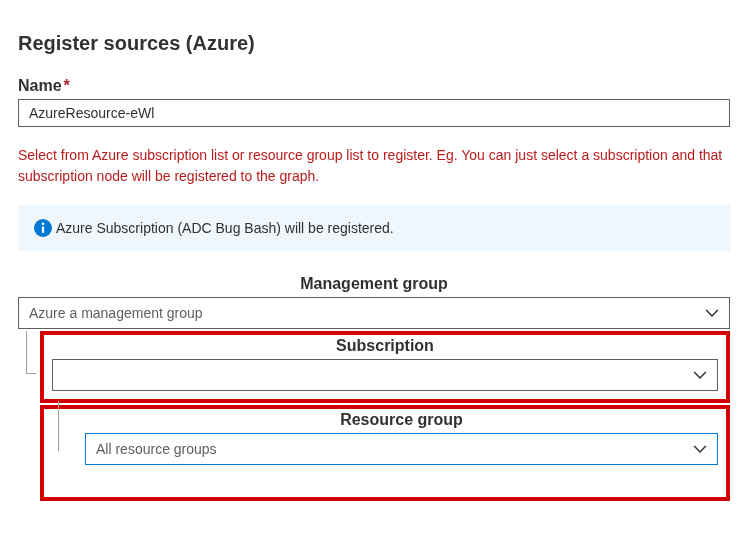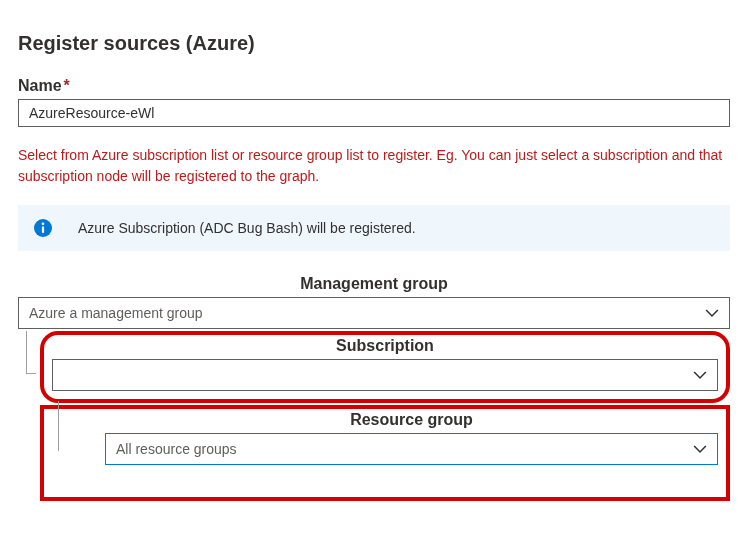--- a/index.html
+++ b/index.html
@@ -40,21 +40,21 @@
   .helper-text {
     margin: 18px 0 18px 0;
     line-height: 1.5;
     color: #b91c1c;
   }
   .info-banner {
     background: #eff6fc;
     padding: 14px 16px;
     display: flex;
     align-items: center;
-    gap: 26px;
+    gap: 4px;
     margin-bottom: 24px;
   }
   .info-icon {
     width: 18px;
     height: 18px;
     flex: none;
   }
   .dropdown {
     position: relative;
     width: 100%;
@@ -96,21 +96,21 @@
     border: 4px solid #d40000;
   }
   .sub-outer {
     margin-left: 16px;
     margin-top: 2px;
     padding: 2px 6px 8px 6px;
   }
   .rg-outer {
     margin-left: 32px;
     margin-top: 2px;
-    padding: 2px 6px 32px 23px;
+    padding: 2px 6px 32px 3px;
   }
   .inner-pad {
     padding: 0 2px;
   }
   .conn-parent {
     position: relative;
   }
 </style>
 </head>
 <body>
@@ -148,21 +148,21 @@
     </span>
   </div>
 
   <div class="conn-parent">
     <div class="tree-connector-vert" style="left:8px; top:0; height:42px;"></div>
     <div class="tree-connector-horz" style="left:8px; top:42px; width:10px;"></div>
     <div style="position:absolute; left:40px; top:70px;">
       <div style="border-left:1px solid #a19f9d; height:50px;"></div>
     </div>
 
-    <div class="red-box sub-outer" style="margin-left:22px;border-radius:18px;">
+    <div class="red-box sub-outer" style="margin-left:22px;">
       <div class="inner-pad">
         <label class="field-label">Subscription</label>
         <div class="dropdown">
           <span></span>
           <span class="chevron">
             <svg viewBox="0 0 12 12" width="14" height="14">
                 <path d="M1 3.5 L6 8.5 L11 3.5" fill="none" stroke="#323130" stroke-width="1.3"></path>
               </svg>
           </span>
         </div>

